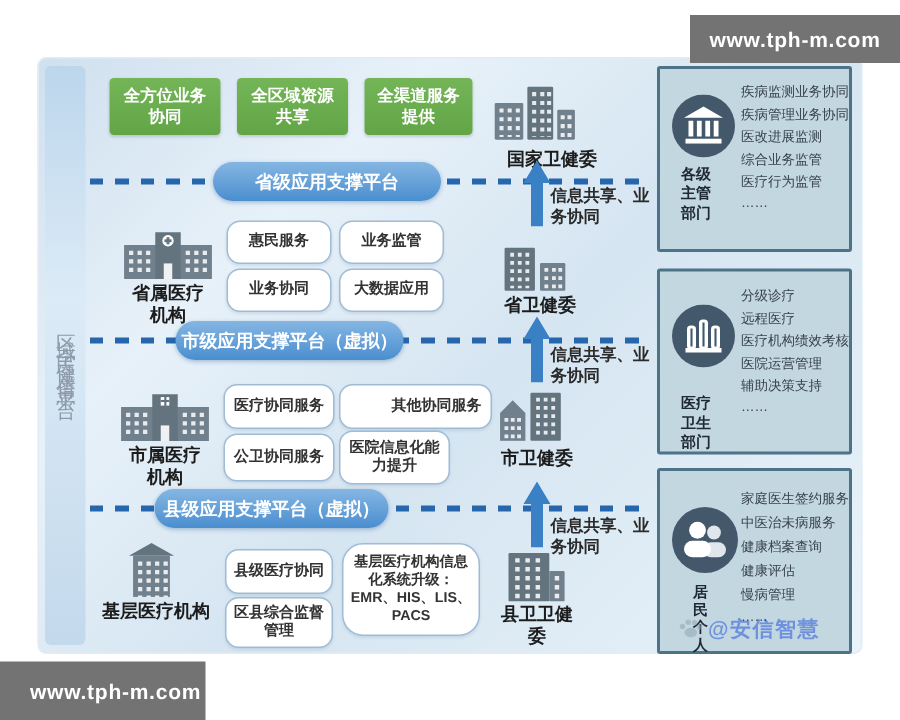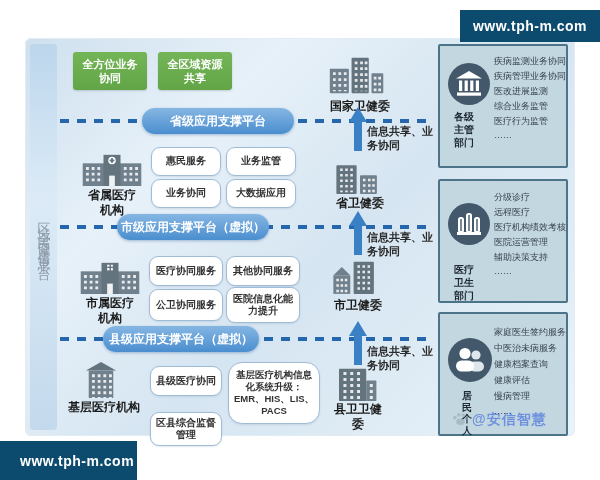--- a/index.html
+++ b/index.html
@@ -39,59 +39,61 @@
   .instlabel{font-size:12px;font-weight:bold;color:#1c1c1c;text-align:center;line-height:1.25;}
 
   .arrow{z-index:2;}
 
   .panel{left:438px;width:130px;height:124px;background:#c3d7e1;border:2px solid #4d7389;
     border-radius:2px;box-sizing:border-box;}
   .pitem{position:absolute;left:54px;width:74px;font-size:9px;color:#37424c;white-space:nowrap;}
   .plabel{position:absolute;font-size:10px;font-weight:bold;color:#1f2933;line-height:1.3;}
   .pcircle{position:absolute;}
 
-  .wm{background:#0c4a6e;color:#fff;font-weight:bold;font-size:14px;display:flex;
+  .wm{background:#737373;color:#fff;font-weight:bold;font-size:14px;display:flex;
     align-items:center;z-index:6;letter-spacing:.5px;}
   .brand{z-index:5;display:flex;align-items:center;gap:3px;opacity:.5;color:#1d4ed8;
     font-size:14px;font-weight:bold;letter-spacing:1px;}
 </style>
 </head>
 <body>
 
 <div id="stage">
 
   <div class="abs main-panel"></div>
 
   <div class="abs left-bar">
     <span>区域全民健康信息平台</span>
   </div>
 
   <div class="abs goal pre" style="left:73px;top:52px;width:74px;"><span>全方位业务
 协同</span></div>
   <div class="abs goal pre" style="left:158px;top:52px;width:74px;"><span>全区域资源
 共享</span></div>
+  <div class="abs goal pre" style="left:243px;top:52px;width:72px;"><span>全渠道服务
+提供</span></div>
 
   <div class="abs" style="left:328px;top:54px;">
     <svg width="58" height="42" viewBox="0 0 64 44">
       <rect x="2" y="15" width="21" height="27" rx="1" fill="#71808d"></rect>
       <rect x="26" y="3" width="19" height="39" rx="1" fill="#64747f"></rect>
       <rect x="48" y="20" width="13" height="22" rx="1" fill="#71808d"></rect>
       <g stroke="#fff" stroke-width="3" stroke-dasharray="3 3.5" opacity=".85">
         <line x1="7" y1="19" x2="7" y2="40"></line>
           <line x1="13" y1="19" x2="13" y2="40"></line>
           <line x1="19" y1="19" x2="19" y2="40"></line>
         <line x1="31" y1="7" x2="31" y2="40"></line>
           <line x1="37" y1="7" x2="37" y2="40"></line>
           <line x1="42" y1="7" x2="42" y2="40"></line>
         <line x1="52" y1="24" x2="52" y2="40"></line>
           <line x1="57" y1="24" x2="57" y2="40"></line>
       </g>
     </svg>
   </div>
-  <div class="abs instlabel" style="left:322px;top:99px;width:76px;">国家卫健委</div>
+  <div class="abs instlabel" style="left:322px;top:99px;width:76px;text-align:right;">国家卫健委</div>
 
   <div class="abs dash" style="left:60px;top:119px;width:372px;"></div>
   <div class="abs dash" style="left:60px;top:225px;width:372px;"></div>
   <div class="abs dash" style="left:60px;top:337px;width:372px;"></div>
 
   <div class="abs bar" style="left:142px;top:108px;width:152px;">
       <span>省级应用支撑平台</span>
     </div>
 
   <div class="abs arrow" style="left:349px;top:107px;">
@@ -161,21 +163,21 @@
     <svg width="18" height="44" viewBox="0 0 18 44">
         <polygon points="9,0 18,15 13,15 13,44 5,44 5,15 0,15" fill="#3a80c4"></polygon>
       </svg>
   </div>
   <div class="abs flow pre" style="left:367px;top:230px;width:72px;">信息共享、业
 务协同</div>
 
   <div class="abs svc" style="left:149px;top:256px;width:72px;height:28px;justify-content:center;">
       <span>医疗协同服务</span>
     </div>
-  <div class="abs svc" style="left:226px;top:256px;width:72px;height:28px;">
+  <div class="abs svc" style="left:226px;top:256px;width:72px;height:28px;padding-left:28px;">
       <span>其他协同服务</span>
     </div>
   <div class="abs svc" style="left:149px;top:289px;width:72px;height:30px;">
       <span>公卫协同服务</span>
     </div>
   <div class="abs svc pre" style="left:226px;top:287px;width:72px;height:34px;"><span class="pre">医院信息化能
 力提升</span></div>
 
   <div class="abs" style="left:78px;top:260px;">
     <svg width="64" height="34" viewBox="0 0 64 36">
@@ -224,21 +226,21 @@
     <svg width="18" height="44" viewBox="0 0 18 44">
         <polygon points="9,0 18,15 13,15 13,44 5,44 5,15 0,15" fill="#3a80c4"></polygon>
       </svg>
   </div>
   <div class="abs flow pre" style="left:367px;top:344px;width:72px;">信息共享、业
 务协同</div>
 
   <div class="abs svc" style="left:150px;top:366px;width:70px;height:28px;">
       <span>县级医疗协同</span>
     </div>
-  <div class="abs svc pre" style="left:150px;top:412px;width:70px;height:32px;"><span class="pre">区县综合监督
+  <div class="abs svc pre" style="left:150px;top:398px;width:70px;height:32px;"><span class="pre">区县综合监督
 管理</span></div>
   <div class="abs svc big" style="left:228px;top:362px;width:92px;height:62px;box-sizing:border-box;">
       <span>基层医疗机构信息化系统升级：EMR、HIS、LIS、PACS</span>
     </div>
 
   <div class="abs" style="left:84px;top:362px;">
     <svg width="34" height="36" viewBox="0 0 36 38">
       <polygon points="18,0 2,9 34,9" fill="#64747f"></polygon>
       <rect x="5" y="9" width="26" height="29" fill="#71808d"></rect>
       <g stroke="#fff" stroke-width="3" stroke-dasharray="3 3" opacity=".85">

